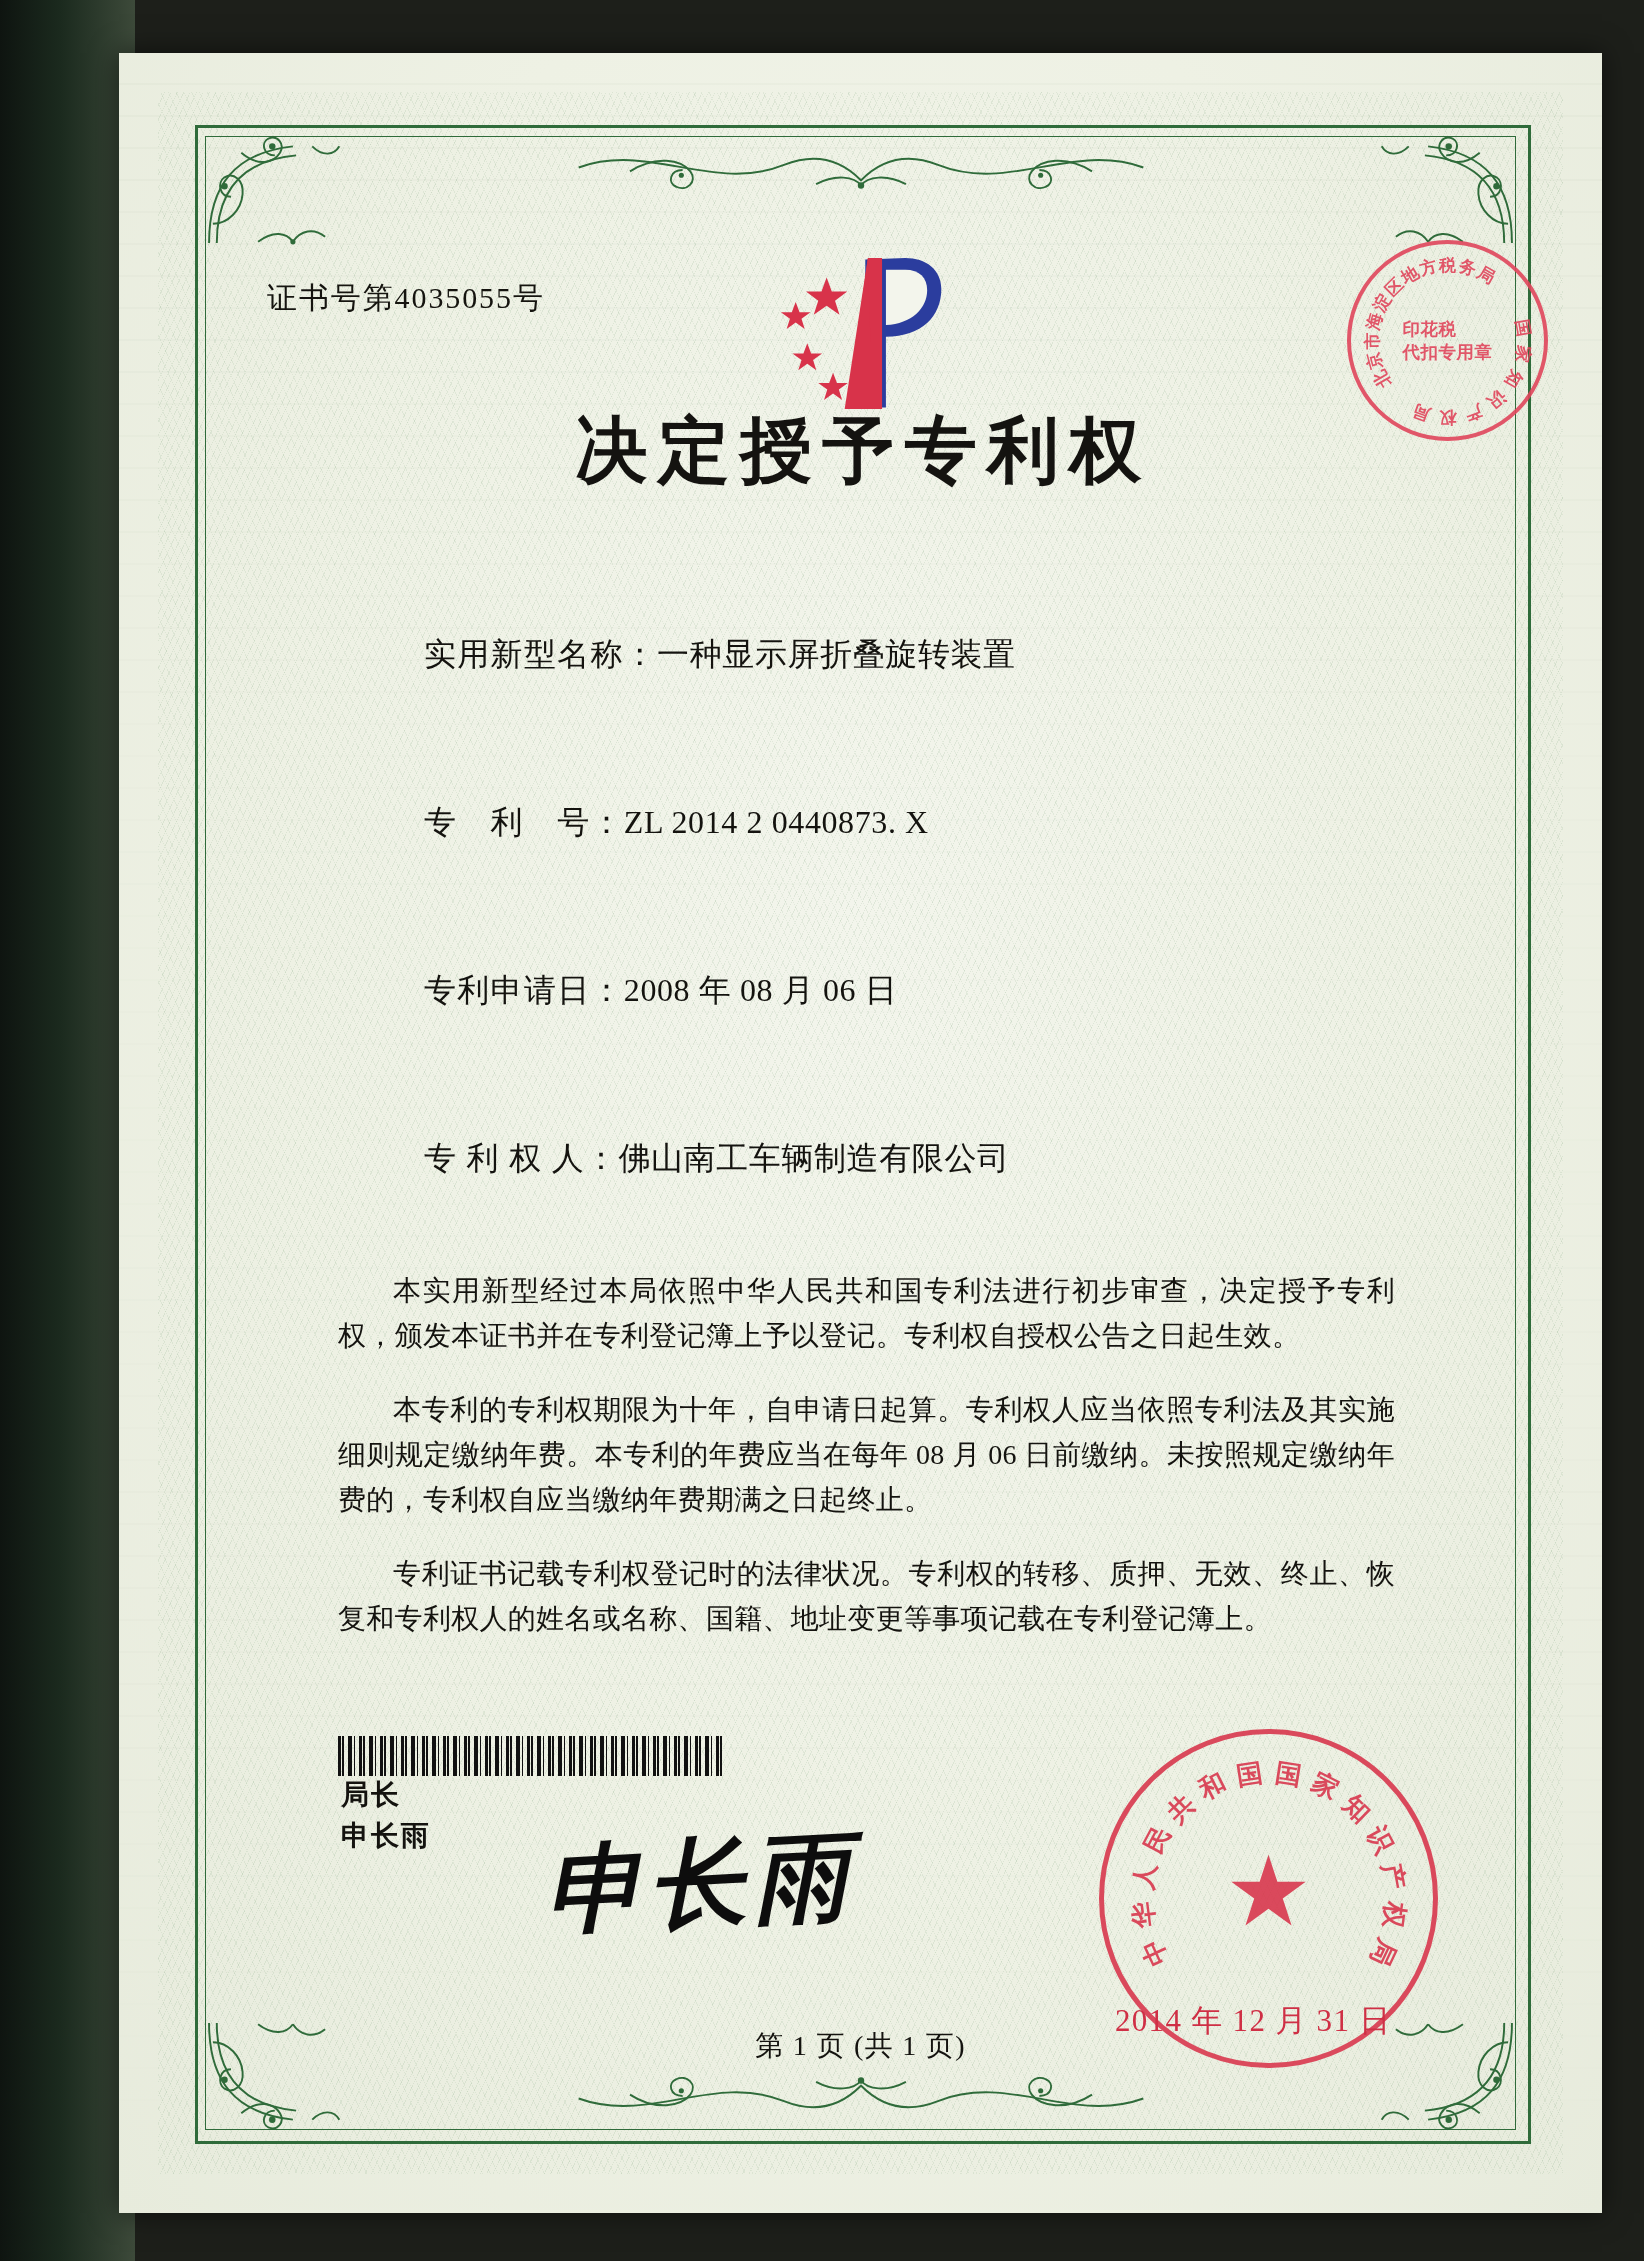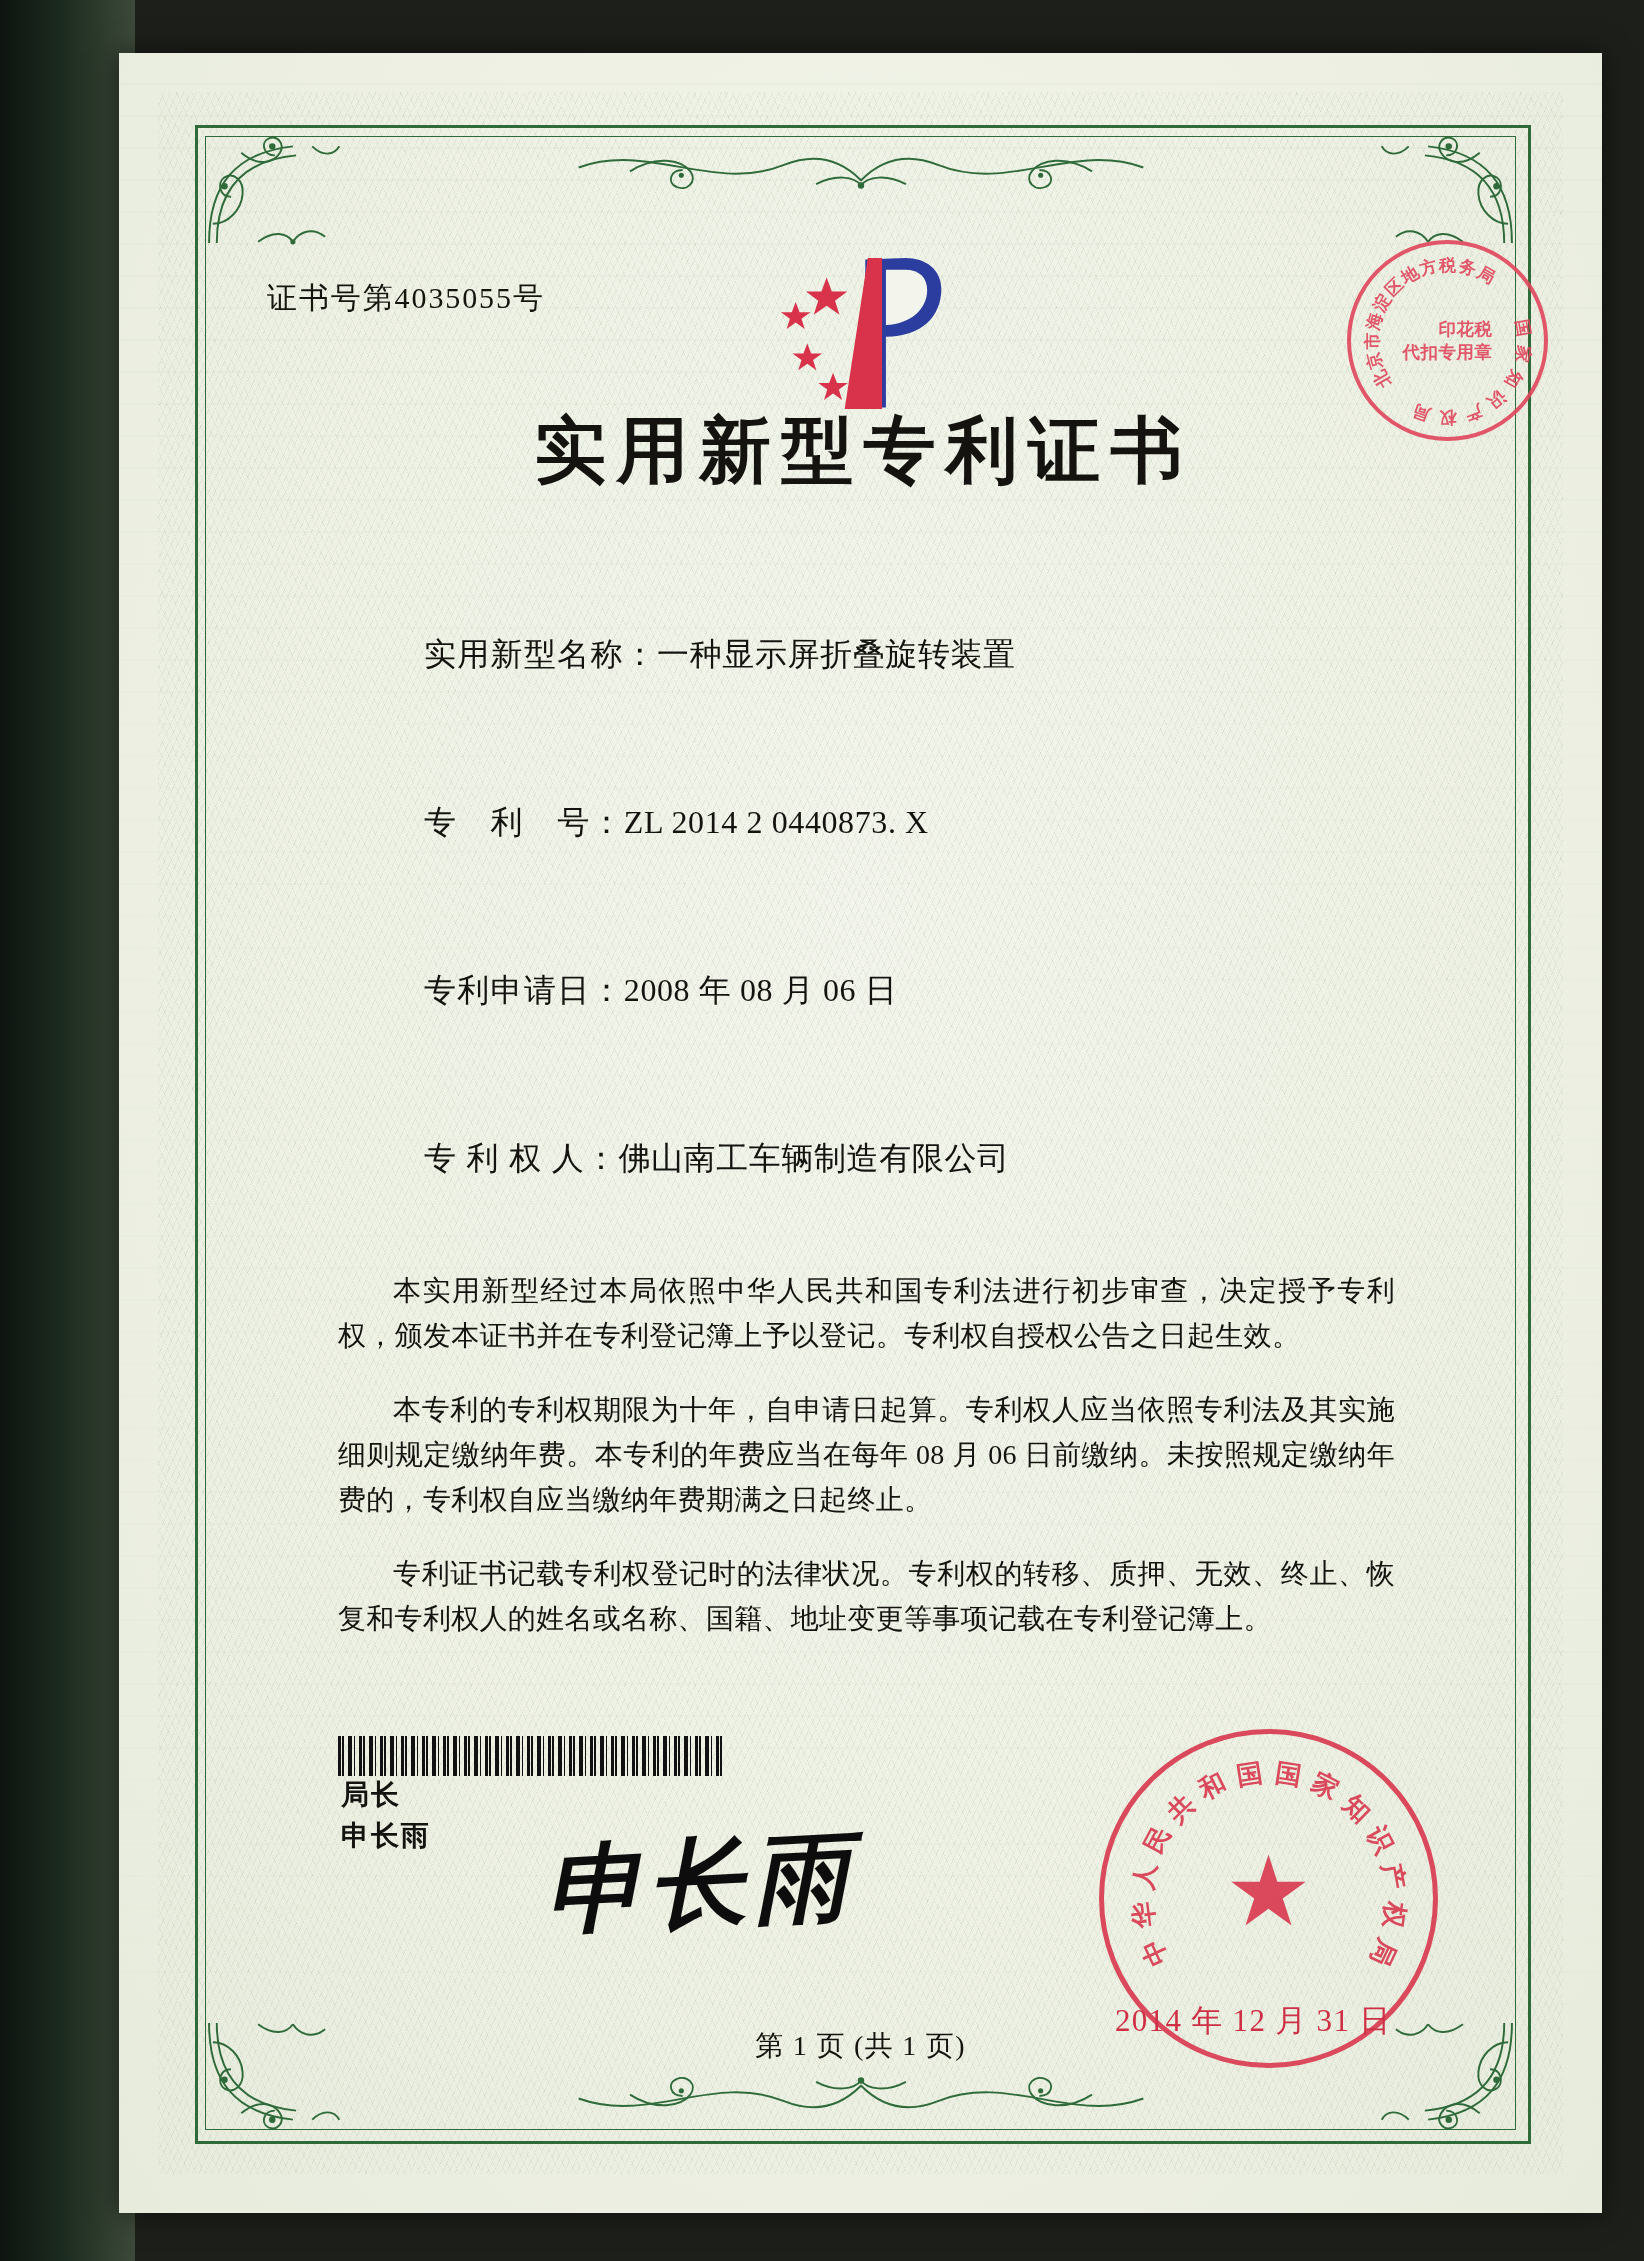--- a/index.html
+++ b/index.html
@@ -282,21 +282,21 @@
     left: 50%; top: 50%;
     font-size: 17px;
     font-weight: bold;
     transform-origin: 0 0;
     white-space: nowrap;
   }
   .seal-small .inner-lines {
     position: absolute;
     left: 50%; top: 50%;
     transform: translate(-50%,-50%);
-    text-align: right;
+    text-align: left;
     font-size: 17.4px;
     font-weight: bold;
     line-height: 1.35;
     color: #e0465c;
     letter-spacing: 0.6px;
   }
 
   .page-footer {
     position: absolute;
     left: 0; right: 0;
@@ -422,21 +422,21 @@
         <g fill="#d8334a">
           <polygon points="122,58 130,80 154,80 135,94 142,116 122,102 102,116 109,94 90,80 114,80"></polygon>
           <polygon points="74,96 80,112 97,112 83,122 88,138 74,128 60,138 65,122 51,112 68,112"></polygon>
           <polygon points="92,160 98,176 115,176 101,186 106,202 92,192 78,202 83,186 69,176 86,176"></polygon>
           <polygon points="132,206 138,222 155,222 141,232 146,248 132,238 118,248 123,232 109,222 126,222"></polygon>
         </g>
       </svg>
 
       <div class="cert-no">证书号第4035055号</div>
 
-      <div class="title">实用新型专利证书</div>
+      <div class="title">决定授予专利权</div>
 
       <div class="fields">
         <div class="field">
           <span class="lbl">实用新型名称：</span><span class="val">一种显示屏折叠旋转装置</span>
         </div>
         <div class="field">
           <span class="lbl">专　利　号：</span><span class="val mono-val">ZL 2014 2 0440873. X</span>
         </div>
         <div class="field">
           <span class="lbl">专利申请日：</span><span class="val">2008 年 08 月 06 日</span>

